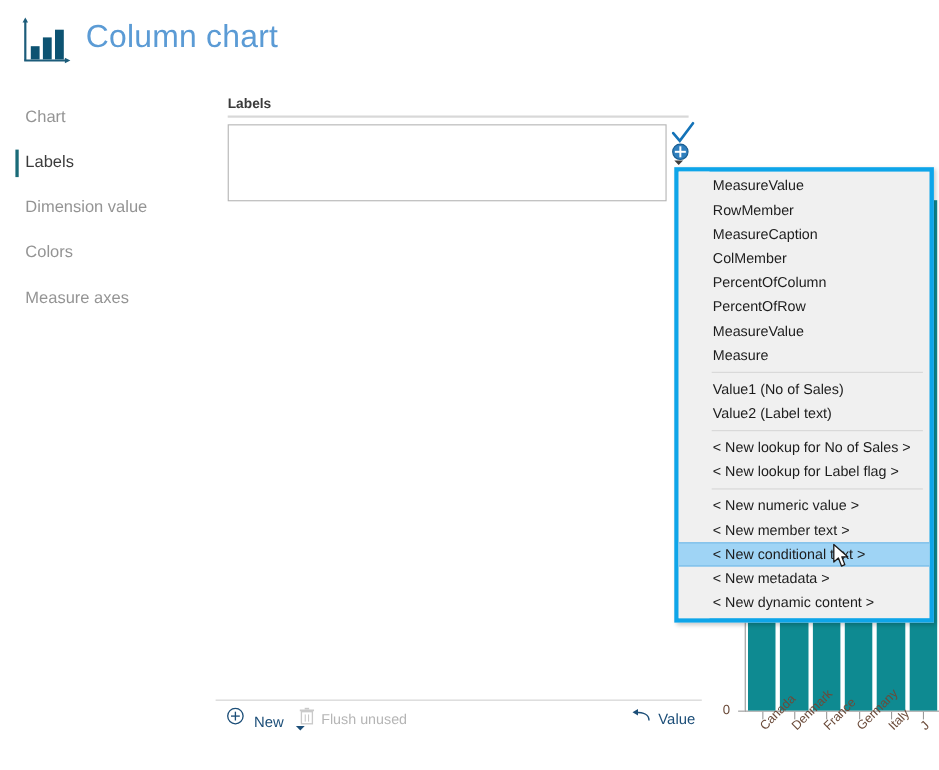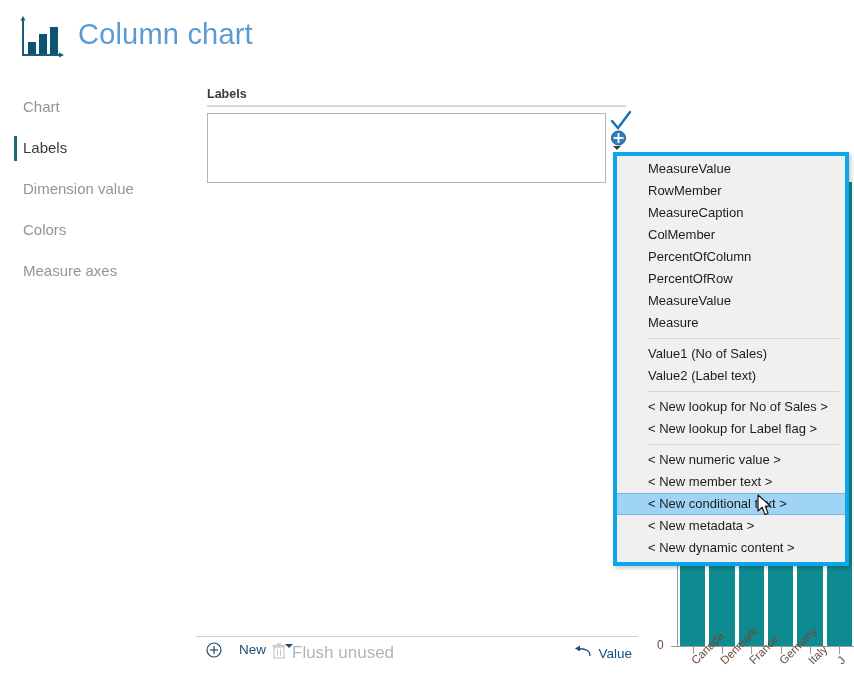--- a/index.html
+++ b/index.html
@@ -239,22 +239,22 @@
     position: absolute;
     left: 0; top: 0;
     width: 442px; height: 1px;
     background: #d0d0d0;
   }
   #new-button {
     position: absolute;
     left: 10px; top: 6px;
     height: 22px;
     display: flex;
-    align-items: flex-start;
-    gap: 17px;
+    align-items: flex-end;
+    gap: 9px;
     cursor: pointer;
   }
   #new-button-label {
     font-size: 13.5px;
     color: #1c4e78;
   }
   #new-button-caret {
     width: 0; height: 0;
     border-left: 4px solid transparent;
     border-right: 4px solid transparent;
@@ -265,21 +265,21 @@
   #flush-button {
     position: absolute;
     left: 76px; top: 6px;
     height: 22px;
     display: flex;
     align-items: center;
     gap: 6px;
     cursor: default;
   }
   #flush-button-label {
-    font-size: 17px;
+    font-size: 13px;
     color: #b5b5b5;
   }
   #back-button {
     position: absolute;
     right: 6px; top: 6px;
     height: 22px;
     display: flex;
     align-items: center;
     gap: 7px;
     cursor: pointer;

